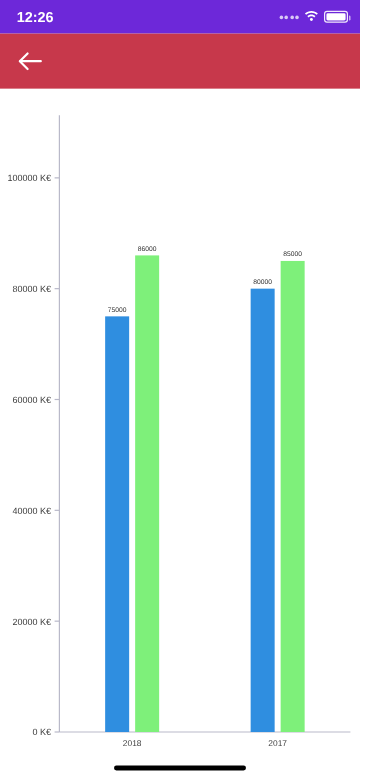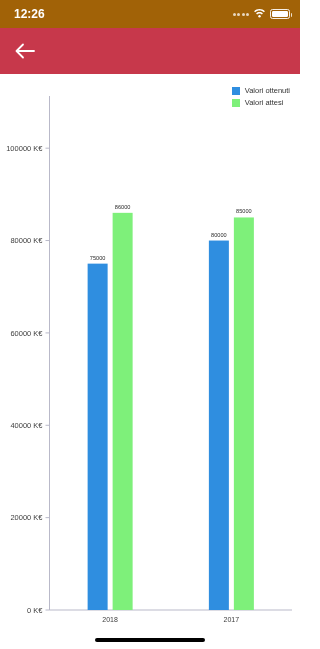--- a/index.html
+++ b/index.html
@@ -11,21 +11,21 @@
     width: 300px;
     height: 649px;
     font-family: "Liberation Sans", sans-serif;
     overflow: hidden;
     position: relative;
   }
 
   
   .status-bar {
     height: 28px;
-    background: #a16207;
+    background: #6d28d9;
     color: #ffffff;
     display: flex;
     align-items: center;
     justify-content: space-between;
     padding: 0 10px 0 14px;
     box-sizing: border-box;
     font-size: 12px;
     font-weight: bold;
   }
   .status-right {
@@ -173,30 +173,20 @@
   <div class="back-btn">
     <svg width="22" height="16" viewBox="0 0 22 16">
       <path d="M9 1.5 2.5 8 9 14.5" fill="none" stroke="#ffffff" stroke-width="1.8" stroke-linecap="round" stroke-linejoin="round"></path>
       <path d="M2.8 8H20" fill="none" stroke="#ffffff" stroke-width="1.8" stroke-linecap="round"></path>
     </svg>
   </div>
 </div>
 
 <div class="chart-wrap">
 
-  <div class="legend">
-    <div class="legend-item">
-      <span class="legend-swatch" style="background:#2f8ee0"></span>
-      <span>Valori ottenuti</span>
-    </div>
-    <div class="legend-item">
-      <span class="legend-swatch" style="background:#7ef07a"></span>
-      <span>Valori attesi</span>
-    </div>
-  </div>
 
   <svg class="chart-svg" id="chart-svg" width="300" height="575" viewBox="0 0 300 575">
       <line x1="49.5" y1="22" x2="49.5" y2="536" stroke="#b9b9c9" stroke-width="1"></line>
       <line x1="49.5" y1="536" x2="292" y2="536" stroke="#b9b9c9" stroke-width="1"></line>
       <line x1="45.5" y1="536" x2="49.5" y2="536" stroke="#b9b9c9" stroke-width="1"></line>
       <text x="42.5" y="538.8" fill="#3d3d3d" font-size="7.5" font-family="&quot;Liberation Sans&quot;, sans-serif" text-anchor="end">0 K€</text>
       <line x1="45.5" y1="443.6363636363636" x2="49.5" y2="443.6363636363636" stroke="#b9b9c9" stroke-width="1"></line>
       <text x="42.5" y="446.43636363636364" fill="#3d3d3d" font-size="7.5" font-family="&quot;Liberation Sans&quot;, sans-serif" text-anchor="end">20000 K€</text>
       <line x1="45.5" y1="351.27272727272725" x2="49.5" y2="351.27272727272725" stroke="#b9b9c9" stroke-width="1"></line>
       <text x="42.5" y="354.07272727272726" fill="#3d3d3d" font-size="7.5" font-family="&quot;Liberation Sans&quot;, sans-serif" text-anchor="end">40000 K€</text>

